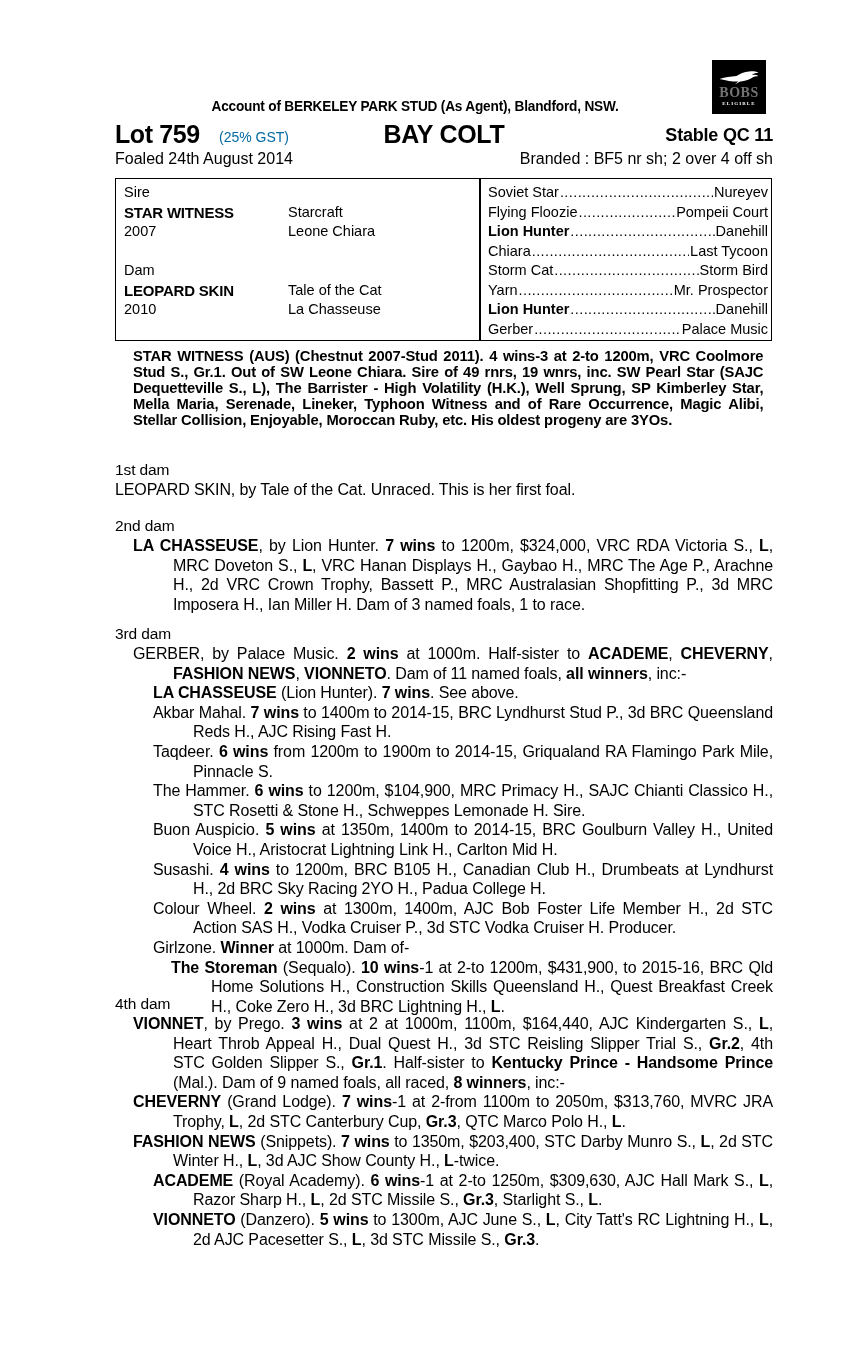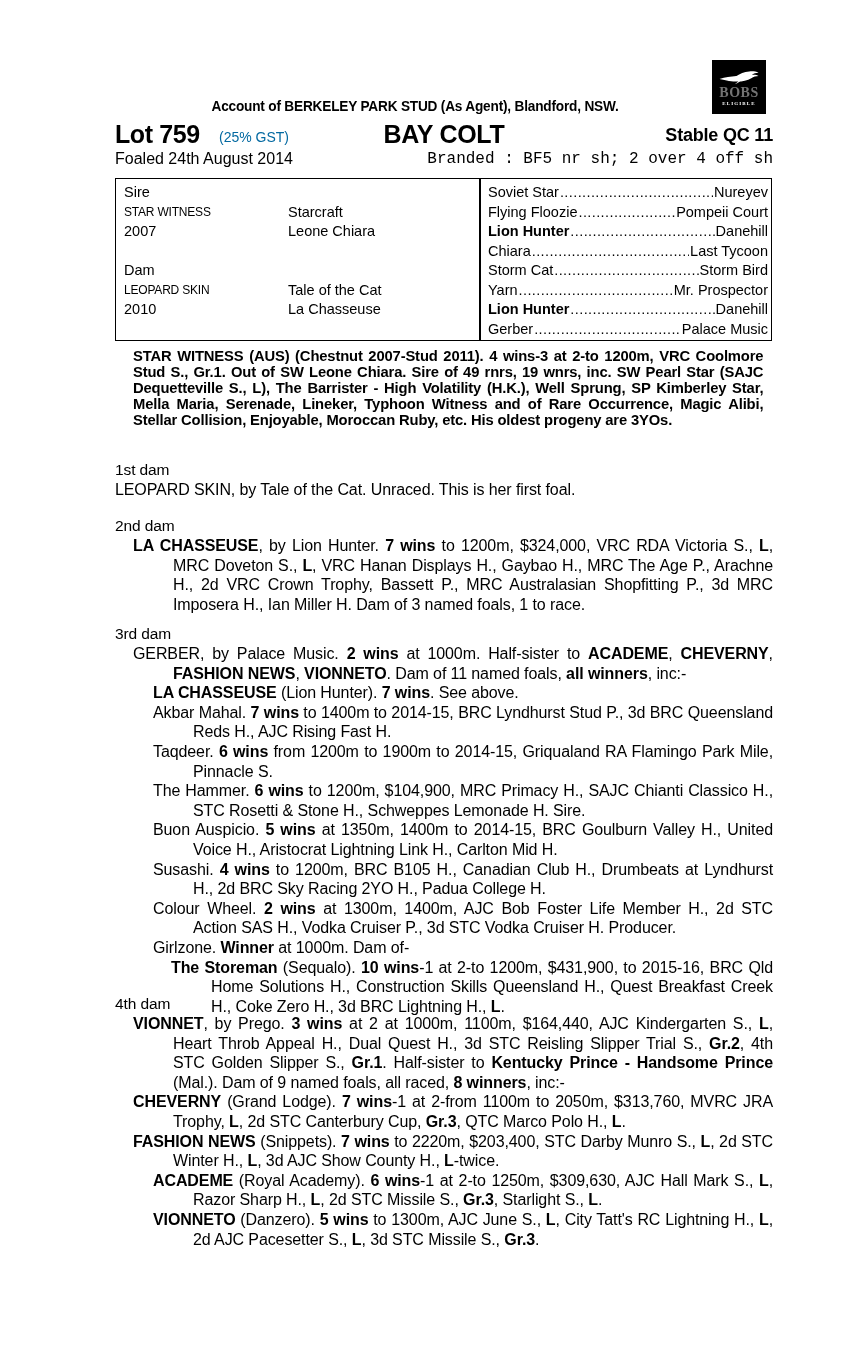--- a/index.html
+++ b/index.html
@@ -135,21 +135,20 @@
     position: absolute;
     left: 0;
     top: 0;
     text-align: center;
   }
   .branded {
     position: absolute;
     right: 0;
     top: 0;
     white-space: nowrap;
-    font-family: Liberation Mono, monospace;
   }
 
   
   .ped-table {
     position: absolute;
     left: 0;
     top: 178px;
     width: 657px;
     height: 163px;
     border: 1.5px solid #000000;
@@ -176,21 +175,21 @@
     height: 19.5px;
     line-height: 19.5px;
     font-size: 14.5px;
     white-space: nowrap;
     overflow: hidden;
   }
   .ped-row.spacer { visibility: hidden; }
   .col-a .ped-row:first-child { margin-top: 4px; }
   .col-b .ped-row:first-child { margin-top: 4px; }
   .col-c .ped-row:first-child { margin-top: 4px; }
-  .ped-bold { font-weight: normal; font-size: 12px; letter-spacing: -0.2px; }
+  .ped-bold { font-weight: bold; font-size: 15px; letter-spacing: -0.2px; }
 
   .gp-line {
     display: flex;
     align-items: baseline;
     width: 100%;
   }
   .gp-name { white-space: nowrap; }
   .gp-name.bold { font-weight: bold; }
   .gp-dots {
     flex: 1 1 auto;
@@ -377,18 +376,18 @@
       <div class="entry hang-3"><span>Buon Auspicio. </span><b>5 wins</b><span> at 1350m, 1400m to 2014-15, BRC Goulburn Valley H., United Voice H., Aristocrat Lightning Link H., Carlton Mid H.</span></div>
       <div class="entry hang-3"><span>Susashi. </span><b>4 wins</b><span> to 1200m, BRC B105 H., Canadian Club H., Drumbeats at Lyndhurst H., 2d BRC Sky Racing 2YO H., Padua College H.</span></div>
       <div class="entry hang-3"><span>Colour Wheel. </span><b>2 wins</b><span> at 1300m, 1400m, AJC Bob Foster Life Member H., 2d STC Action SAS H., Vodka Cruiser P., 3d STC Vodka Cruiser H. Producer.</span></div>
       <div class="entry hang-3 nj"><span>Girlzone. </span><b>Winner</b><span> at 1000m. Dam of-</span></div>
       <div class="entry hang-4"><b>The Storeman</b><span> (Sequalo). </span><b>10 wins</b><span>-1 at 2-to 1200m, $431,900, to 2015-16, BRC Qld Home Solutions H., Construction Skills Queensland H., Quest Breakfast Creek H., Coke Zero H., 3d BRC Lightning H., </span><b>L</b><span>.</span></div>
     </div>
   <div class="dam-section sec-4" id="dam-3">
       <div class="dam-head">4th dam</div>
       <div class="entry hang-2"><b>VIONNET</b><span>, by Prego. </span><b>3 wins</b><span> at 2 at 1000m, 1100m, $164,440, AJC Kindergarten S., </span><b>L</b><span>, Heart Throb Appeal H., Dual Quest H., 3d STC Reisling Slipper Trial S., </span><b>Gr.2</b><span>, 4th STC Golden Slipper S., </span><b>Gr.1</b><span>. Half-sister to </span><b>Kentucky Prince - Handsome Prince</b><span> (Mal.). Dam of 9 named foals, all raced, </span><b>8 winners</b><span>, inc:-</span></div>
       <div class="entry hang-2"><b>CHEVERNY</b><span> (Grand Lodge). </span><b>7 wins</b><span>-1 at 2-from 1100m to 2050m, $313,760, MVRC JRA Trophy, </span><b>L</b><span>, 2d STC Canterbury Cup, </span><b>Gr.3</b><span>, QTC Marco Polo H., </span><b>L</b><span>.</span></div>
-      <div class="entry hang-2"><b>FASHION NEWS</b><span> (Snippets). </span><b>7 wins</b><span> to 2220m, $203,400, STC Darby Munro S., </span><b>L</b><span>, 2d STC Winter H., </span><b>L</b><span>, 3d AJC Show County H., </span><b>L</b><span>-twice.</span></div>
+      <div class="entry hang-2"><b>FASHION NEWS</b><span> (Snippets). </span><b>7 wins</b><span> to 1350m, $203,400, STC Darby Munro S., </span><b>L</b><span>, 2d STC Winter H., </span><b>L</b><span>, 3d AJC Show County H., </span><b>L</b><span>-twice.</span></div>
       <div class="entry hang-3"><b>ACADEME</b><span> (Royal Academy). </span><b>6 wins</b><span>-1 at 2-to 1250m, $309,630, AJC Hall Mark S., </span><b>L</b><span>, Razor Sharp H., </span><b>L</b><span>, 2d STC Missile S., </span><b>Gr.3</b><span>, Starlight S., </span><b>L</b><span>.</span></div>
       <div class="entry hang-3"><b>VIONNETO</b><span> (Danzero). </span><b>5 wins</b><span> to 1300m, AJC June S., </span><b>L</b><span>, City Tatt's RC Lightning H., </span><b>L</b><span>, 2d AJC Pacesetter S., </span><b>L</b><span>, 3d STC Missile S., </span><b>Gr.3</b><span>.</span></div>
     </div>
 
 </div>
 
 </body></html>

